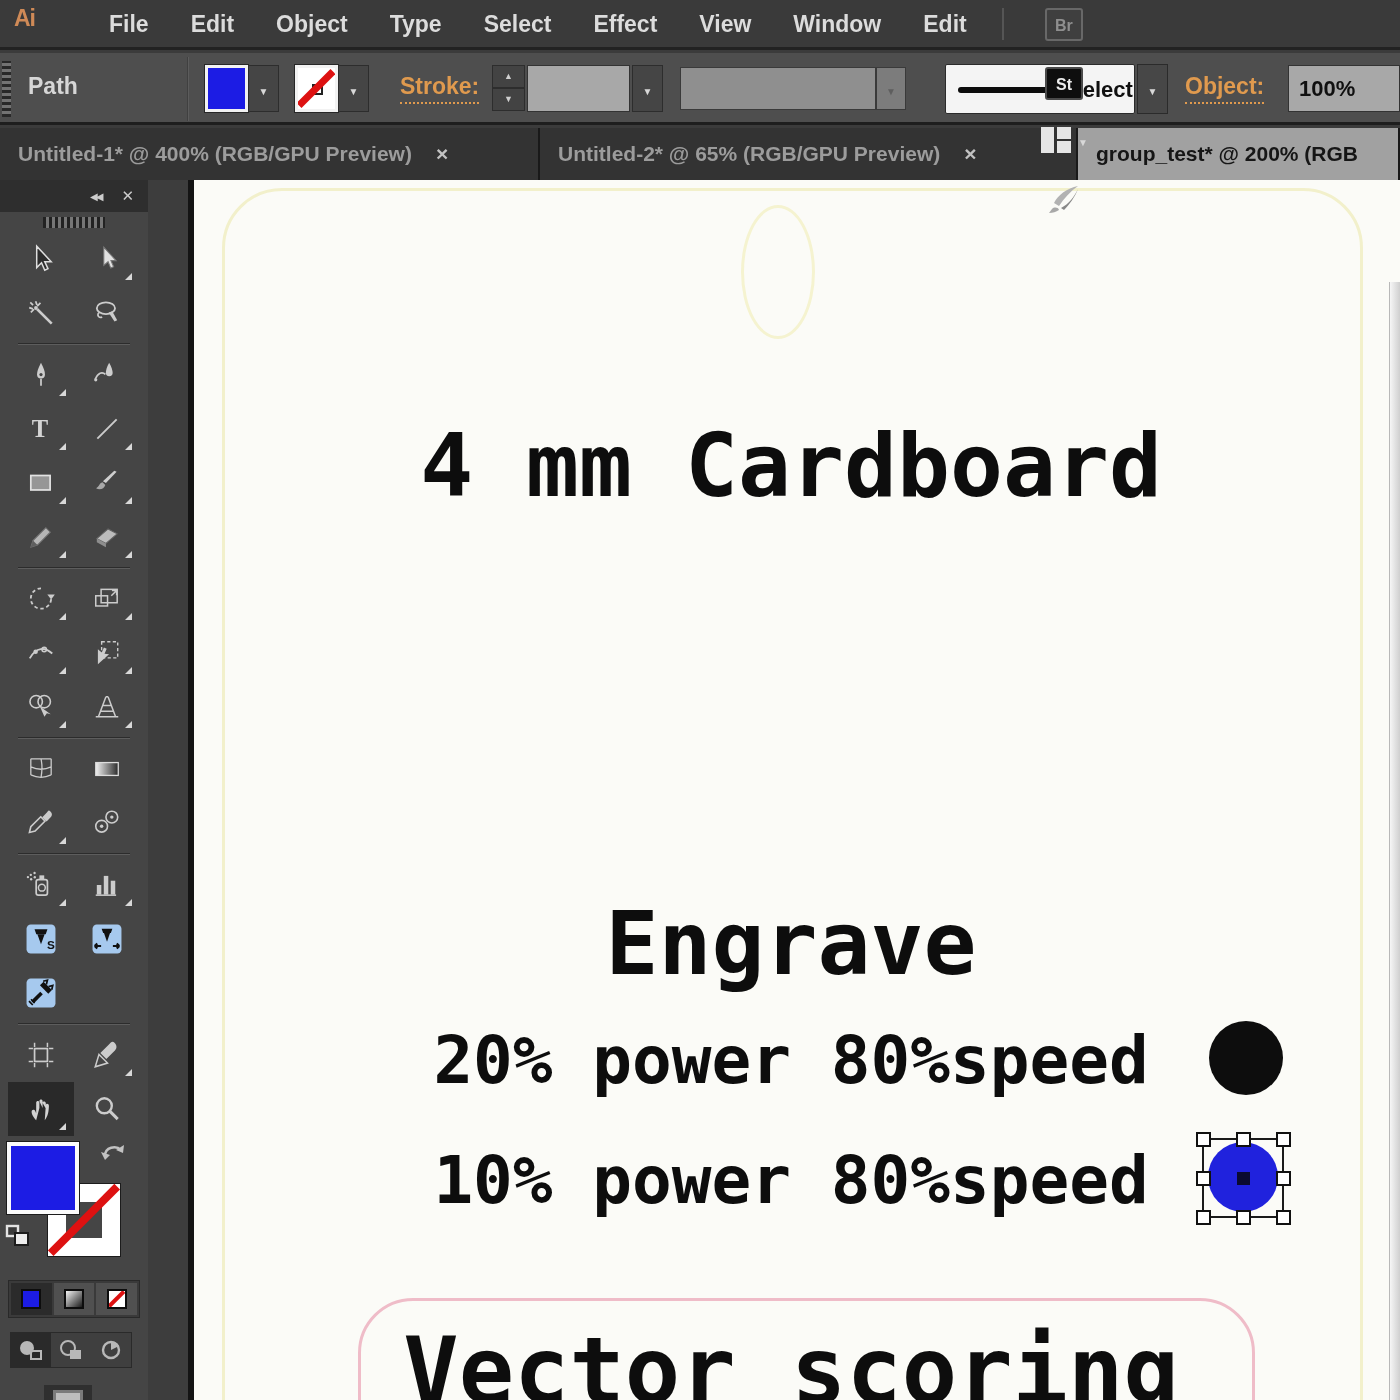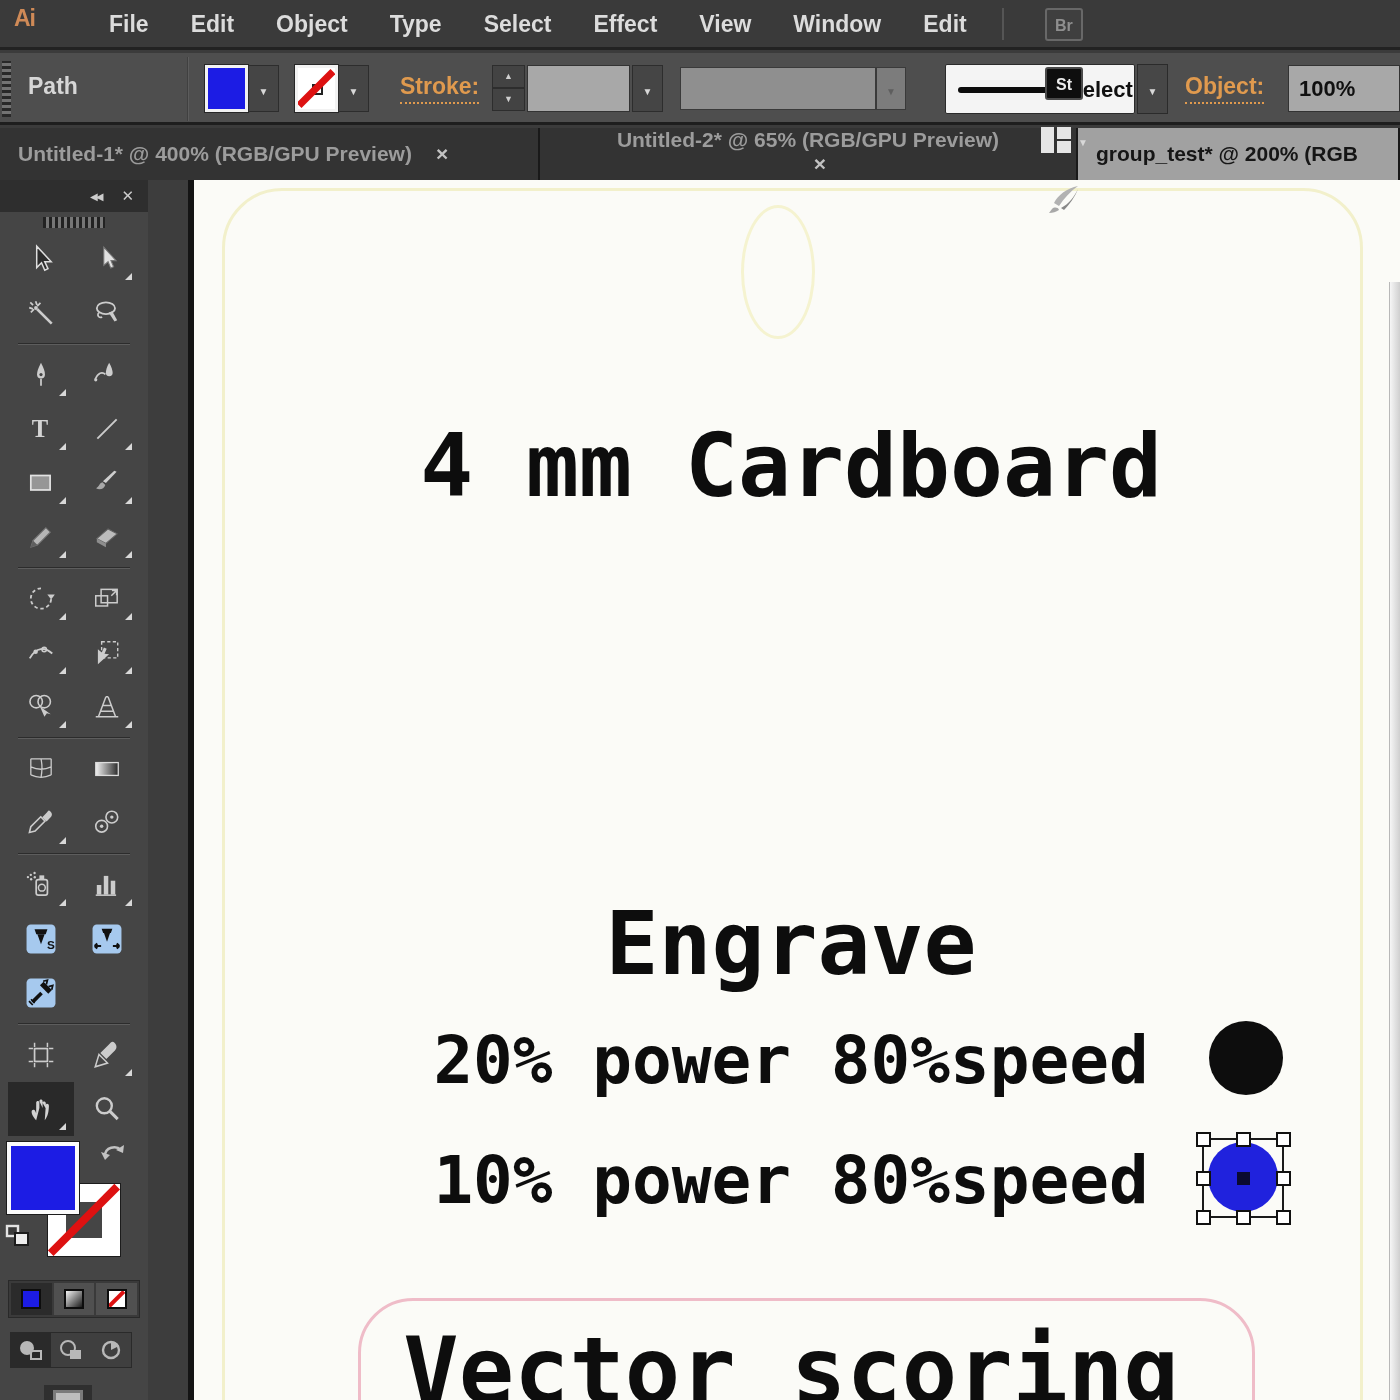--- a/index.html
+++ b/index.html
@@ -42,21 +42,21 @@
   .basic-line { position:absolute; left:12px; top:22px; width:102px; height:6px; background:#0c0c0c; border-radius:3px; }
   .basic-text { position:absolute; left:122px; top:12px; font-size:22px; font-weight:bold; color:#101010; }
   .basic-dd { position:absolute; left:1137px; top:11px; width:31px; height:50px; background:#474747; border:1px solid #2b2b2b; text-align:center; line-height:50px; }
   .opacity-field { left:1288px; width:112px; line-height:45px; padding-left:10px; font-size:22px; font-weight:bold; color:#101010; }
 
   
   .tabbar { position:absolute; top:128px; left:0; width:1400px; height:52px; background:#252525; display:flex; z-index:28; }
   .doc-tab { height:52px; display:flex; align-items:center; padding:0 18px; background:#333; border-right:2px solid #191919; color:#9c9c9c; font-size:21px; font-weight:bold; white-space:nowrap; overflow:hidden; }
   .doc-tab .tclose { font-size:21px; color:#c2c2c2; margin-left:24px; }
   .tab1 { width:540px; }
-  .tab2 { width:538px;flex-direction:column; }
+  .tab2 { width:538px; }
   .tab3 { flex:1; background:#a1a1a1; color:#161616; }
   .tab3 .ttitle { overflow:hidden; }
 
   
   .toolpanel { position:absolute; left:0; top:180px; width:148px; height:1220px; background:#454545; z-index:20; }
   .tp-header { height:32px; background:#2e2e2e; display:flex; justify-content:flex-end; align-items:center; gap:20px; padding-right:14px; }
   .tp-collapse { font-size:10px; color:#cccccc; letter-spacing:-2px; }
   .tp-close { font-size:15px; color:#cccccc; }
   .tp-grip { height:20px; display:flex; justify-content:center; align-items:center; }
   .tp-grip div { width:62px; height:11px; background:repeating-linear-gradient(90deg,#222 0 3px,#767676 3px 6px); }

